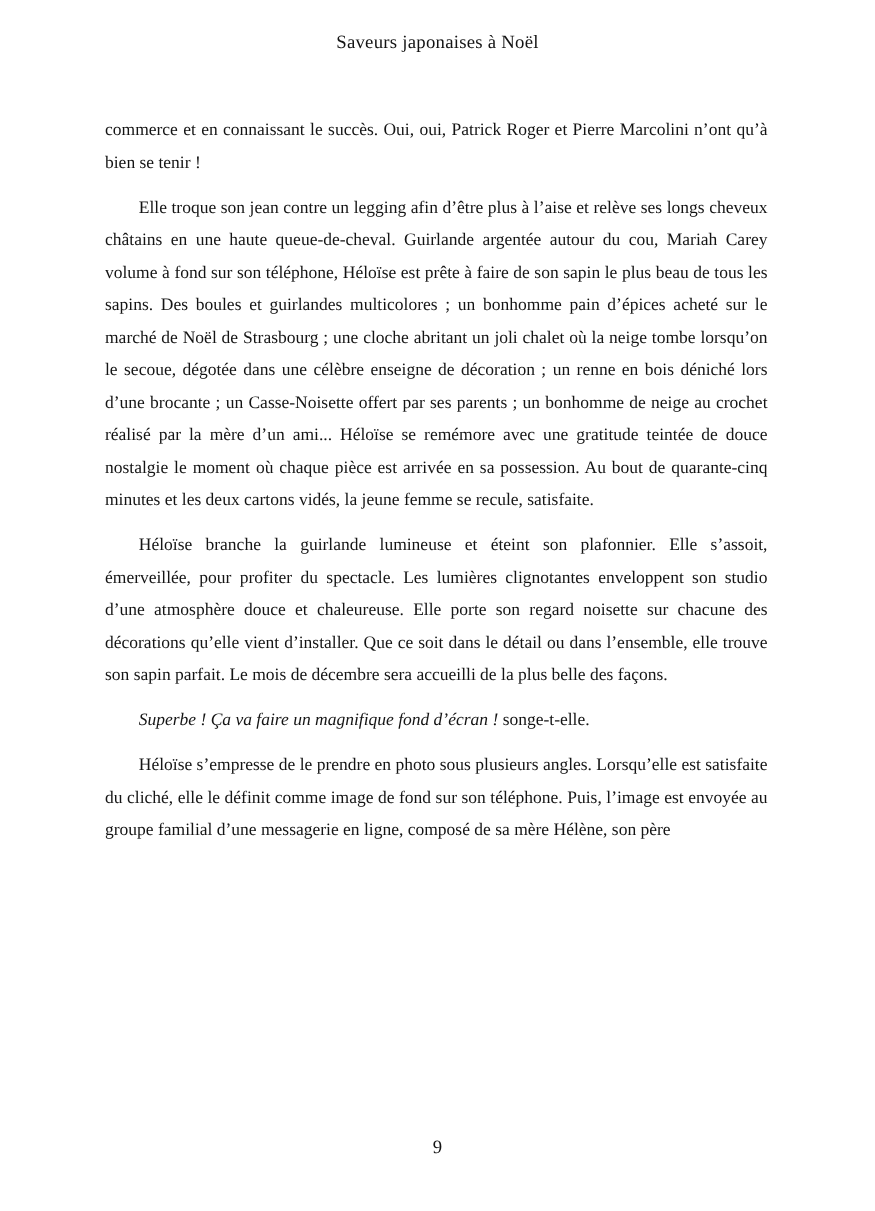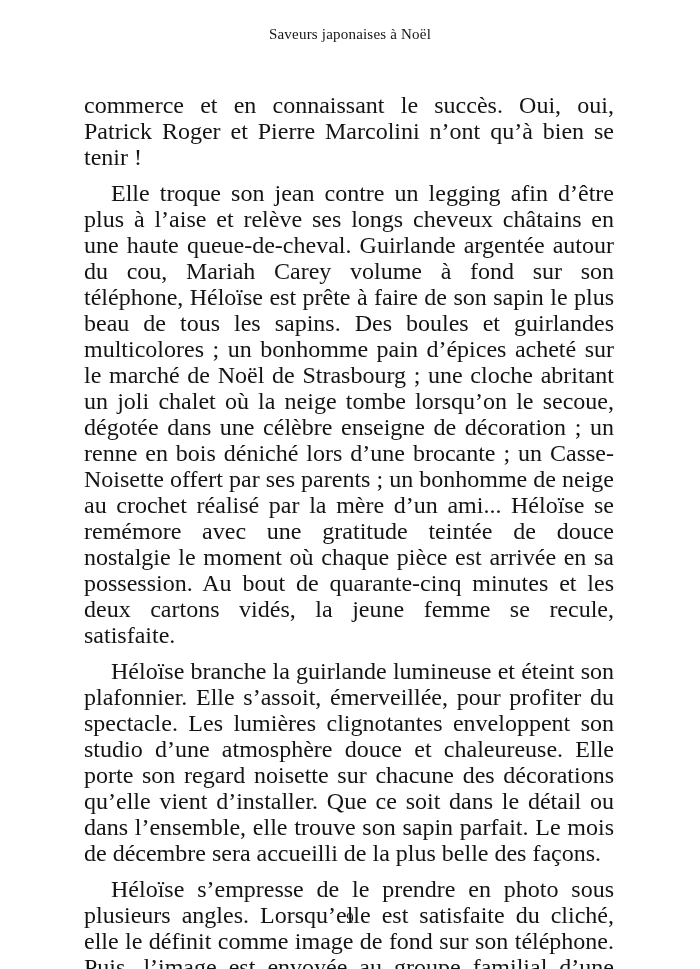--- a/index.html
+++ b/index.html
@@ -28,21 +28,21 @@
     color: #141414;
   }
   .page-body {
     position: absolute;
     top: 92px;
     left: 84px;
     width: 532px;
   }
   .para {
     margin: 0 2px 10px 0;
-    font-size: 24px;
+    font-size: 14px;
     line-height: 26px;
     text-align: justify;
     text-justify: inter-word;
   }
   .para.indent {
     text-indent: 27px;
   }
   .para em {
     font-style: italic;
   }
@@ -65,21 +65,21 @@
 
   <div class="page-body">
 
     <p class="para">commerce et en connaissant le succès. Oui, oui, Patrick Roger et Pierre Marcolini n’ont qu’à bien se tenir&nbsp;!</p>
 
     <p class="para indent">Elle troque son jean contre un legging afin d’être plus à l’aise et relève ses longs cheveux châtains en une haute queue-de-cheval. Guirlande argentée autour du cou, Mariah Carey volume à fond sur son téléphone, Héloïse est prête à faire de son sapin le plus beau de tous les sapins. Des boules et guirlandes multicolores&nbsp;; un bonhomme pain d’épices acheté sur le marché de Noël de Strasbourg&nbsp;; une cloche abritant un joli chalet où la neige tombe lorsqu’on le secoue, dégotée dans une célèbre enseigne de décoration&nbsp;; un renne en bois déniché lors d’une brocante&nbsp;; un Casse-Noisette offert par ses parents&nbsp;; un bonhomme de neige au crochet réalisé par la mère d’un ami... Héloïse se remémore avec une gratitude teintée de douce nostalgie le moment où chaque pièce est arrivée en sa possession. Au bout de quarante-cinq minutes et les deux cartons vidés, la jeune femme se recule, satisfaite.</p>
 
 
     <p class="para indent">Héloïse branche la guirlande lumineuse et éteint son plafonnier. Elle s’assoit, émerveillée, pour profiter du spectacle. Les lumières clignotantes enveloppent son studio d’une atmosphère douce et chaleureuse. Elle porte son regard noisette sur chacune des décorations qu’elle vient d’installer. Que ce soit dans le détail ou dans l’ensemble, elle trouve son sapin parfait. Le mois de décembre sera accueilli de la plus belle des façons.</p>
 
+    <p class="para indent"><em>Superbe&nbsp;! Ça va faire un magnifique fond d’écran&nbsp;!</em><span> songe-t-elle.</span></p>
+
     <p class="para indent">Héloïse s’empresse de le prendre en photo sous plusieurs angles. Lorsqu’elle est satisfaite du cliché, elle le définit comme image de fond sur son téléphone. Puis, l’image est envoyée au groupe familial d’une messagerie en ligne, composé de sa mère Hélène, son père</p>
-
-    <p class="para indent"><em>Superbe&nbsp;! Ça va faire un magnifique fond d’écran&nbsp;!</em><span> songe-t-elle.</span></p>
 
   </div>
 
   <div class="page-number">9</div>
 
 </div>
 
 </body></html>

